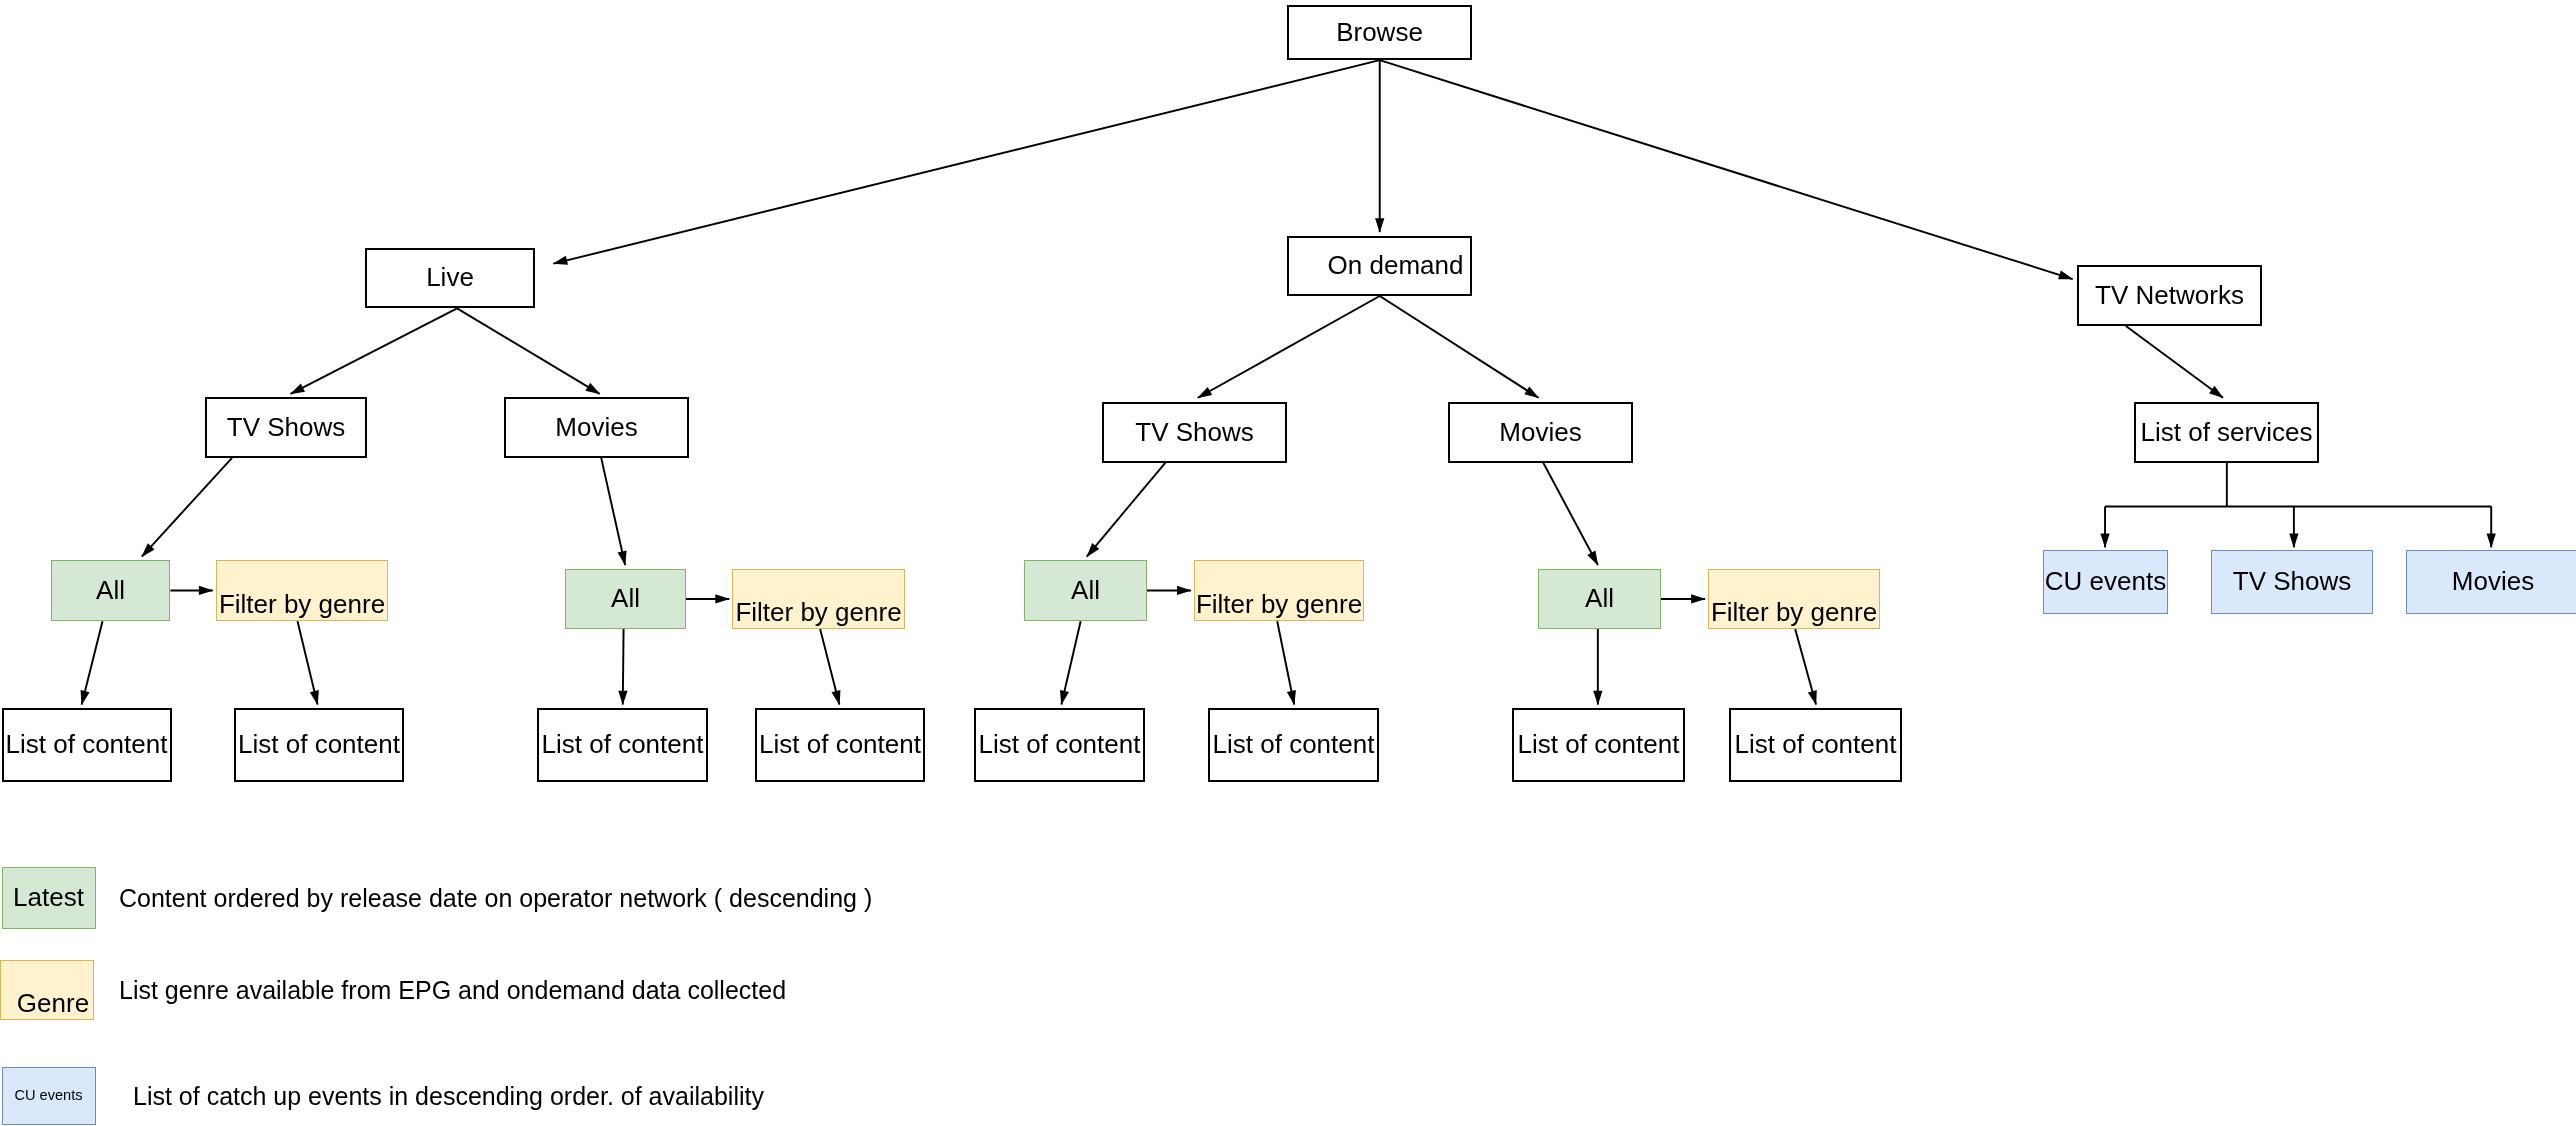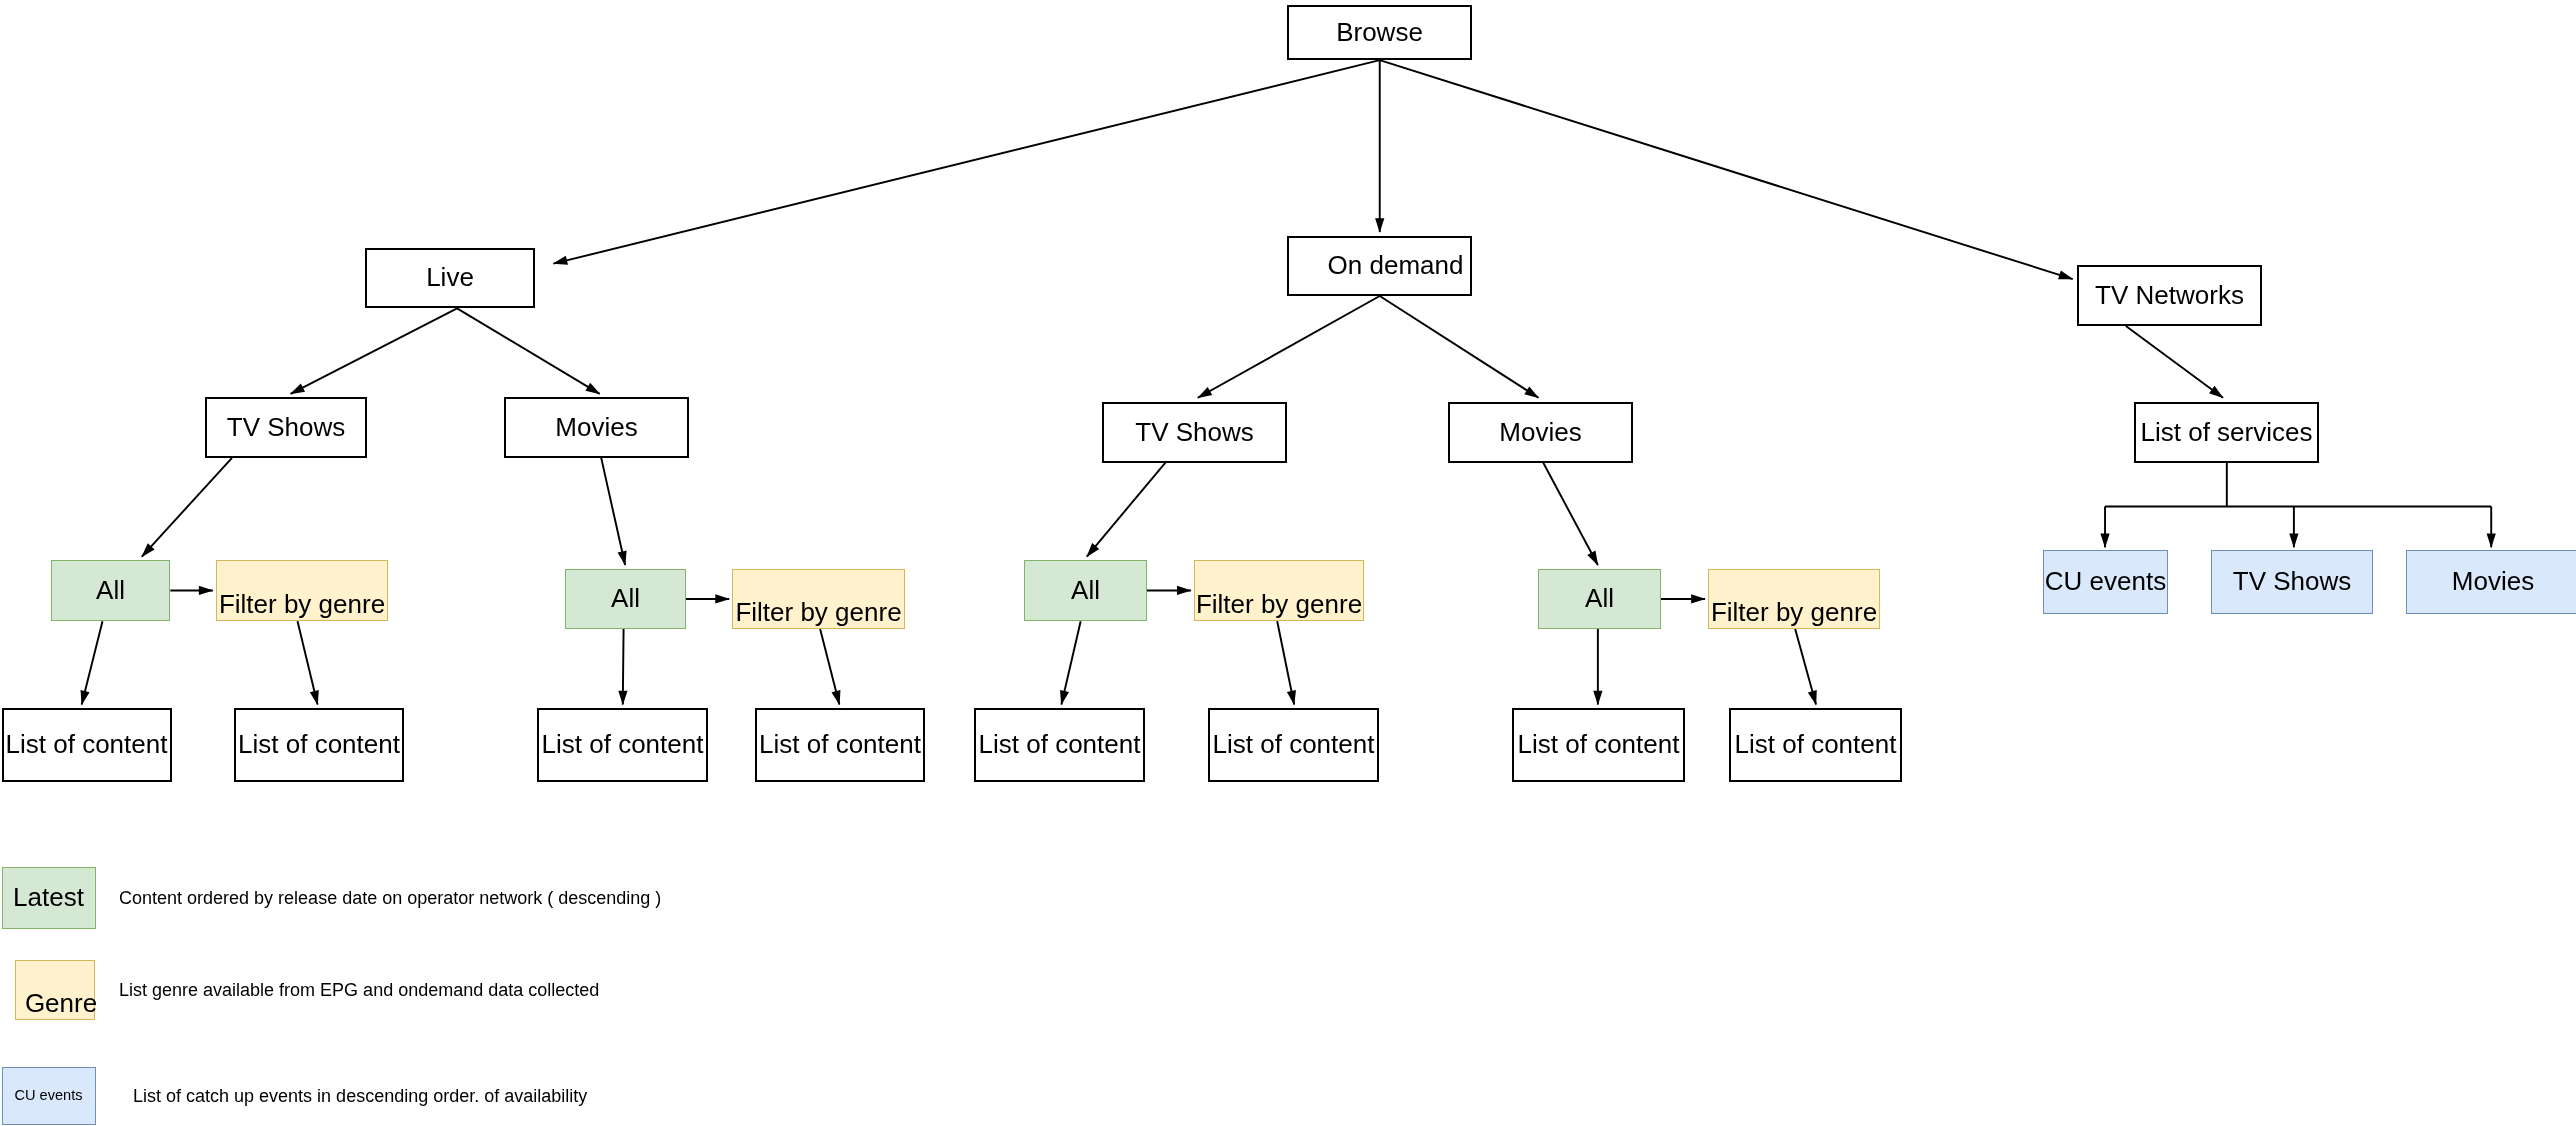--- a/index.html
+++ b/index.html
@@ -21,21 +21,21 @@
     display:flex; align-items:center; justify-content:center;
     background:var(--plain-fill); border:2.3px solid var(--plain-stroke);
     font-size:26px; line-height:1.2; text-align:center; white-space:nowrap;
   }
   .node.green{background:var(--green-fill); border:1.5px solid var(--green-stroke);}
   .node.yellow{background:var(--yellow-fill); border:1.5px solid var(--yellow-stroke);align-items:flex-end;}
   .node.blue{background:var(--blue-fill); border:1.5px solid var(--blue-stroke);}
   .node.small-text{font-size:14.6px;}
   .legend-text{
     position:absolute; display:flex; align-items:center;
-    font-size:18px; white-space:nowrap;
+    font-size:25px; white-space:nowrap;
   }
 </style>
 </head>
 <body>
 
 <div id="canvas">
 
   <svg id="edges" xmlns="http://www.w3.org/2000/svg" viewBox="0 0 3342 1462" width="2576" height="1127">
     <defs>
       <marker id="arrow" markerUnits="userSpaceOnUse" markerWidth="24" markerHeight="18" refX="20" refY="8" orient="auto">
@@ -161,21 +161,21 @@
     </div>
   <div class="node" style="left:1729px;top:708px;width:173px;height:74px;">
       <span>List of content</span>
     </div>
 
   <div class="node green" style="left:1.5px;top:867px;width:94px;height:62px;align-items:center;">
       <span>Latest</span>
     </div>
   <div class="legend-text" style="left:119px;top:867px;height:62px;">Content ordered by release date on operator network ( descending )</div>
 
-  <div class="node yellow" style="left:15px;top:960px;width:80px;height:60px;padding-left:12px;">
+  <div class="node yellow" style="left:0;top:960px;width:94px;height:60px;padding-left:12px;">
       <span>Genre</span>
     </div>
   <div class="legend-text" style="left:119px;top:960px;height:60px;">List genre available from EPG and ondemand data collected</div>
 
   <div class="node blue small-text" style="left:1.5px;top:1067px;width:94px;height:58px;">
       <span>CU events</span>
     </div>
   <div class="legend-text" style="left:133px;top:1067px;height:58px;">List of catch up events in descending order. of availability</div>
 
 </div>

